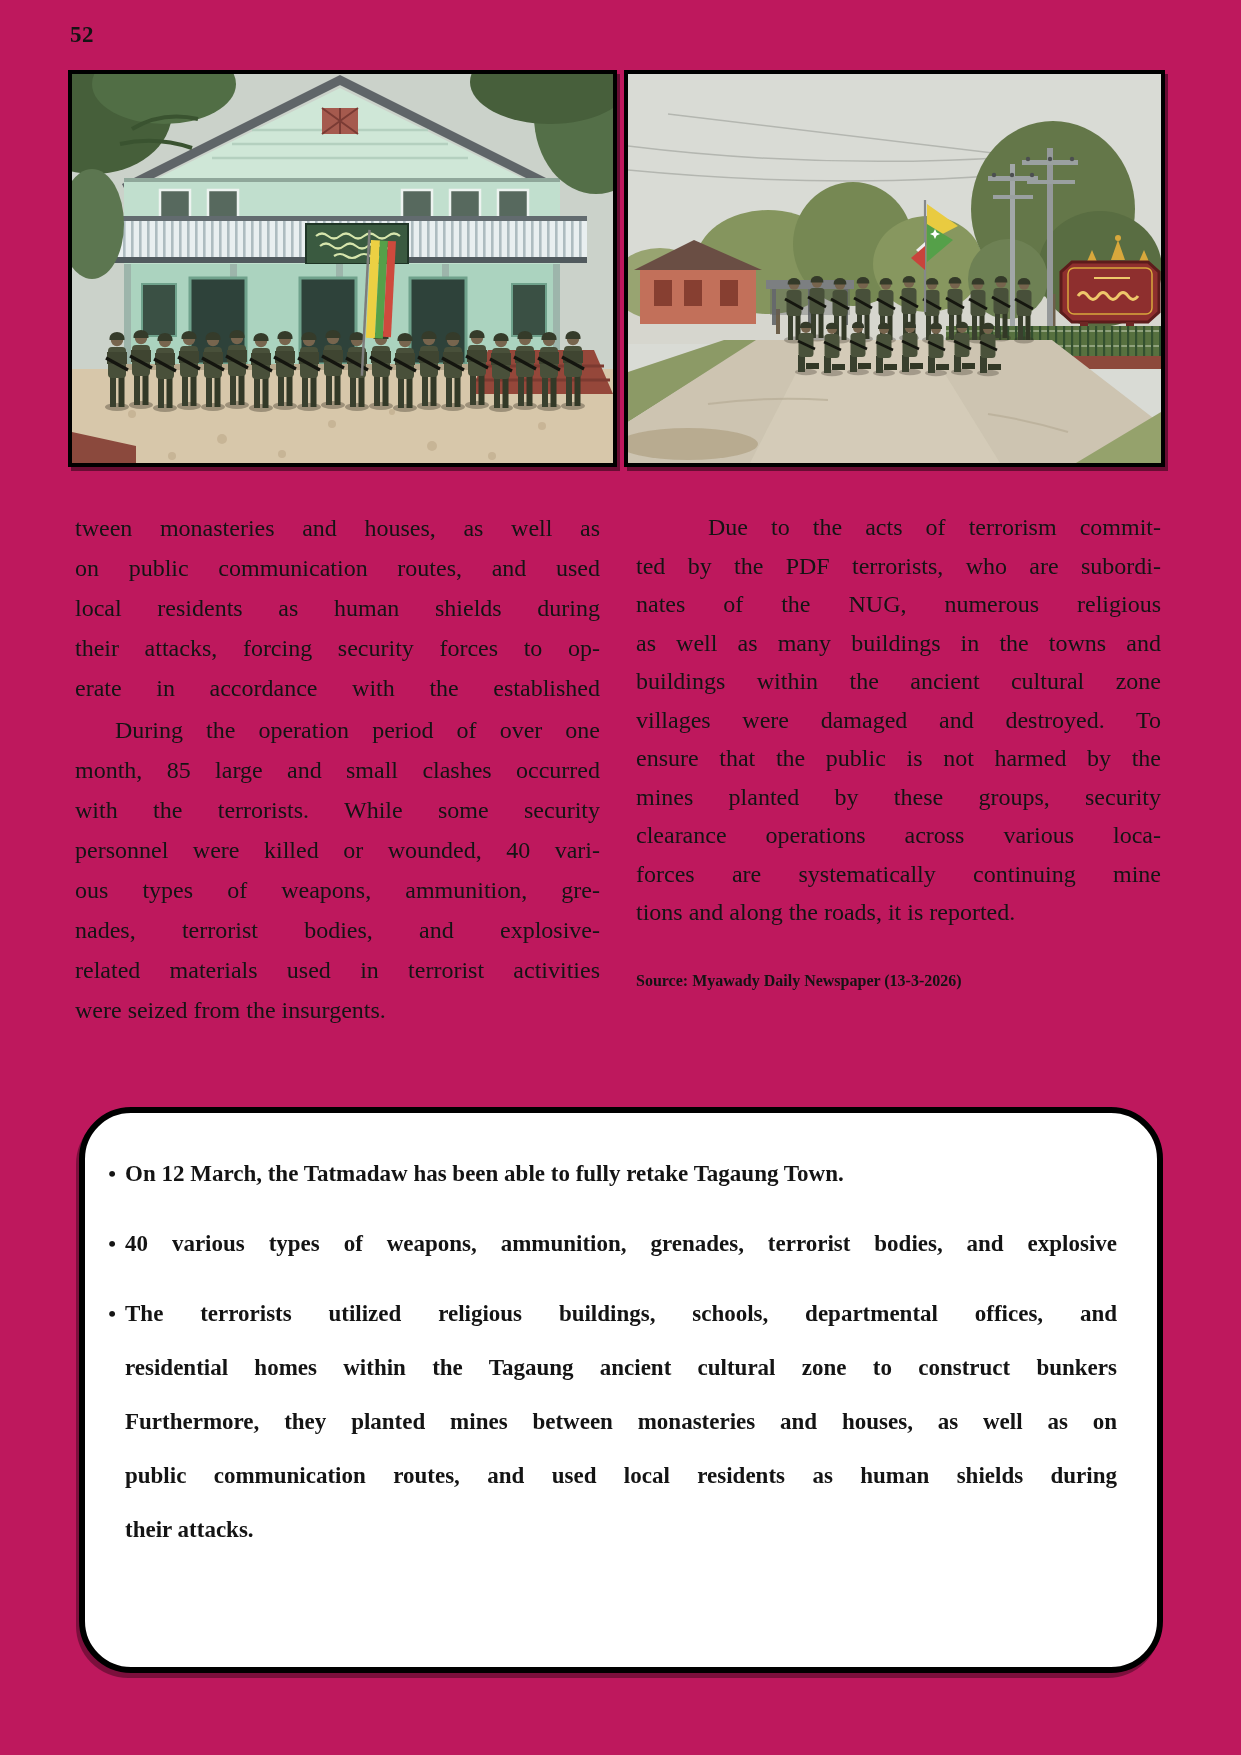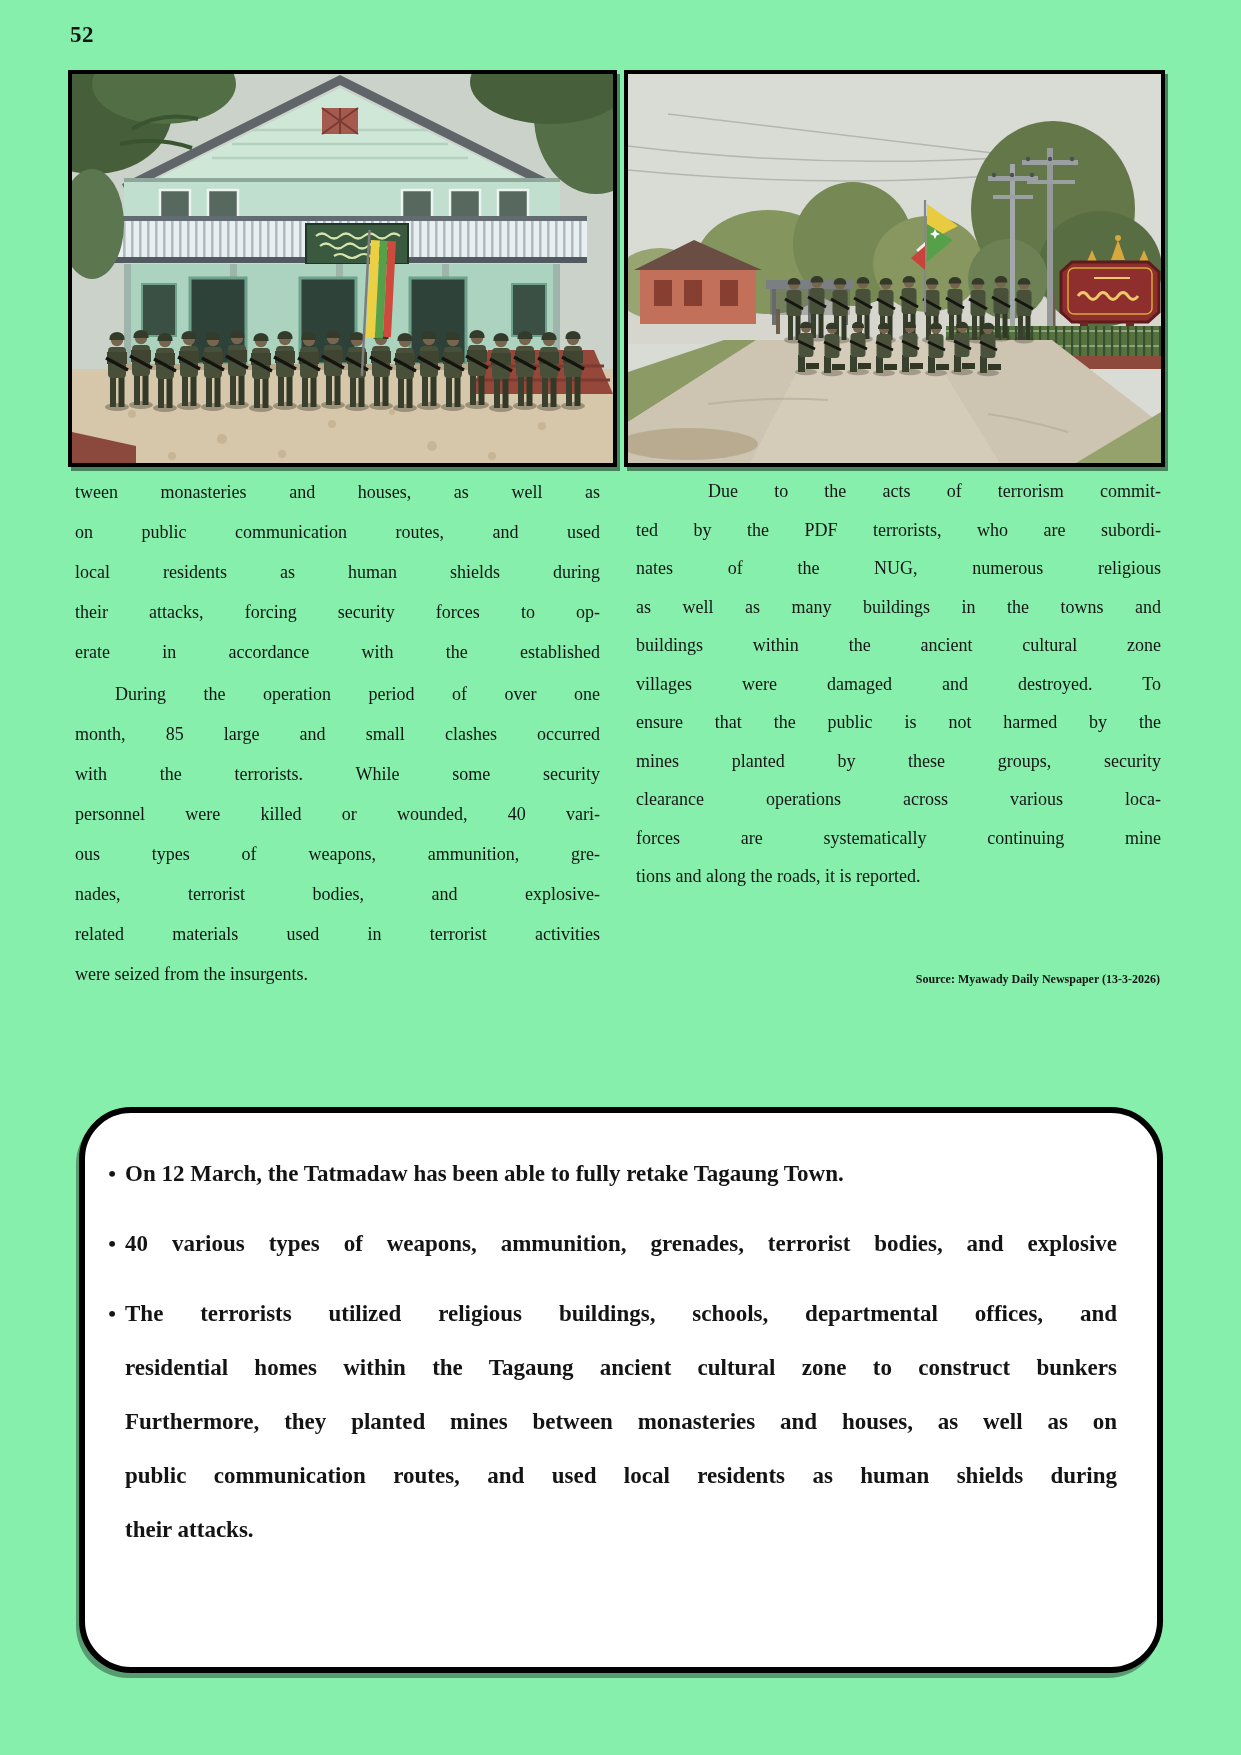--- a/index.html
+++ b/index.html
@@ -1,31 +1,31 @@
 <!DOCTYPE html>
 <html><head>
 <meta charset="utf-8">
 <style>
   html,body{margin:0;padding:0;background:#e8e8e8;}
-  .page{position:relative;width:1241px;height:1755px;background:#86efac;margin:0 auto;
+  .page{position:relative;width:1241px;height:1755px;background:#be185d;margin:0 auto;
         font-family:"Liberation Serif","DejaVu Serif",serif;color:#141414;overflow:hidden;}
   .pagenum{position:absolute;left:70px;top:22px;font-size:23px;font-weight:bold;letter-spacing:.5px;}
   .photo-frame{position:absolute;top:70px;border:4px solid #000;background:#cbd2ca;
                box-shadow:3px 4px 0 rgba(0,0,0,.45);}
   #photo-left{left:68px;width:541px;height:389px;}
   #photo-right{left:624px;width:533px;height:389px;}
   .photo-frame svg{display:block;width:100%;height:100%;}
-  .col{position:absolute;top:472px;width:525px;font-size:18px;}
+  .col{position:absolute;top:508px;width:525px;font-size:24px;}
   #col-left{left:75px;line-height:40px;}
   #col-right{left:636px;line-height:38.5px;}
   .tline{text-align:justify;text-align-last:justify;white-space:normal;}
   .tline.last{text-align-last:left;}
   .para + .para{margin-top:2px;}
-  .source-line{position:absolute;left:636px;top:972px;width:524px;text-align:right;
-               font-weight:bold;font-size:12px;}
+  .source-line{position:absolute;left:636px;top:972px;width:524px;text-align:left;
+               font-weight:bold;font-size:16px;}
   .callout-box{position:absolute;left:79px;top:1107px;width:1084px;height:566px;
                box-sizing:border-box;border:6px solid #000;border-radius:52px;
                padding:34px 40px 0 14px;background:#fff;
                box-shadow:-3px 5px 0 rgba(0,0,0,.35);}
   .bullet-item{display:flex;align-items:flex-start;font-weight:bold;font-size:23px;line-height:54px;}
   .bullet-item + .bullet-item{margin-top:16px;}
   .bullet-marker{width:26px;flex:0 0 26px;text-align:center;font-size:22px;}
   .bullet-text{flex:1;min-width:0;}
 </style>
 </head>

